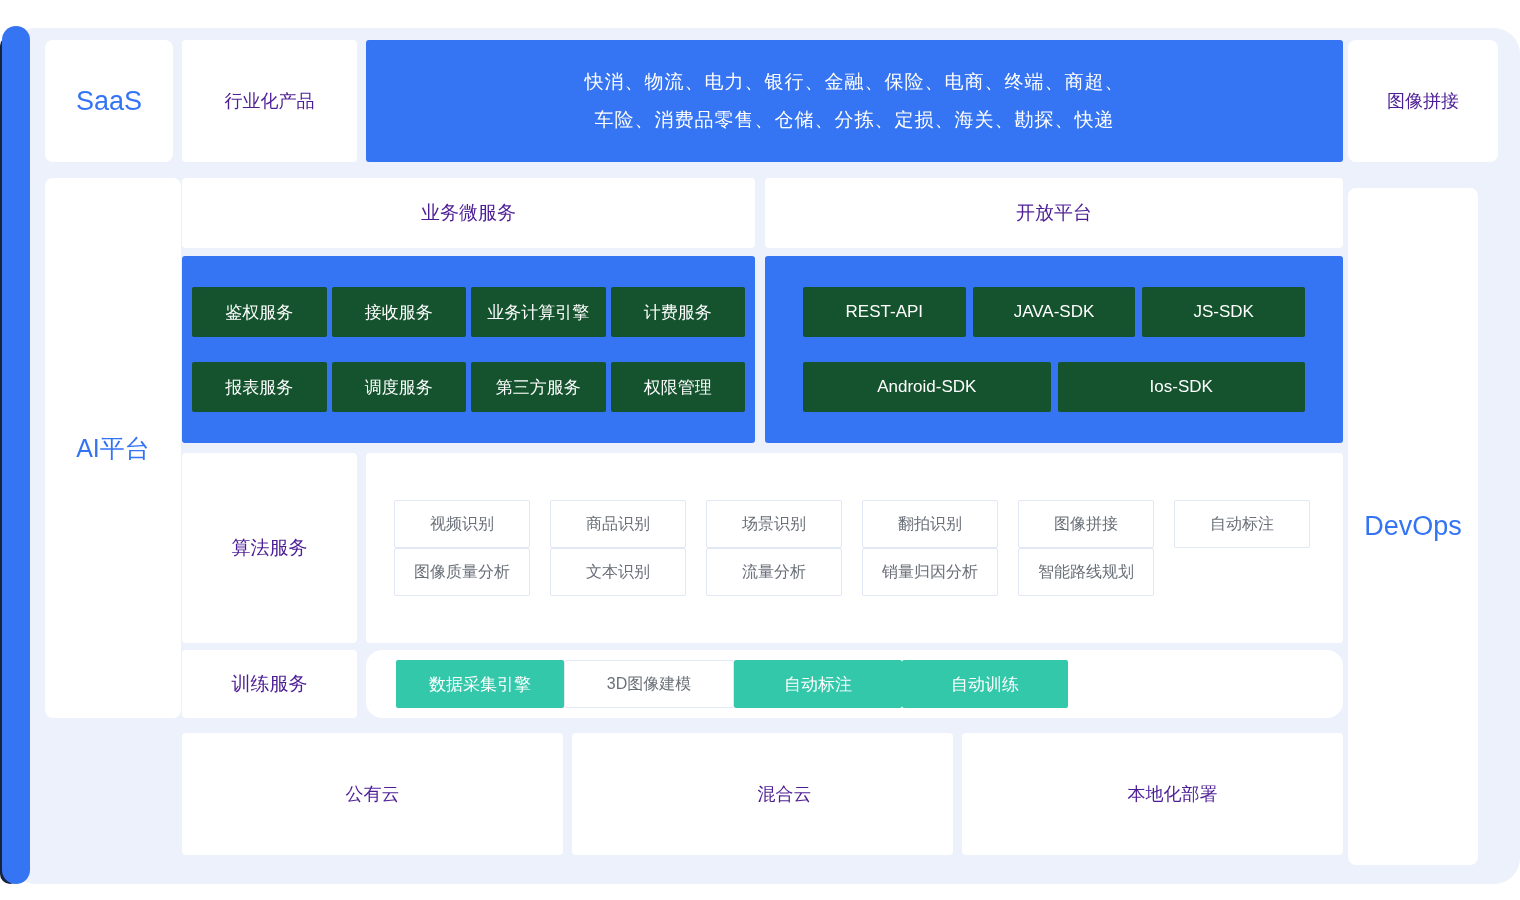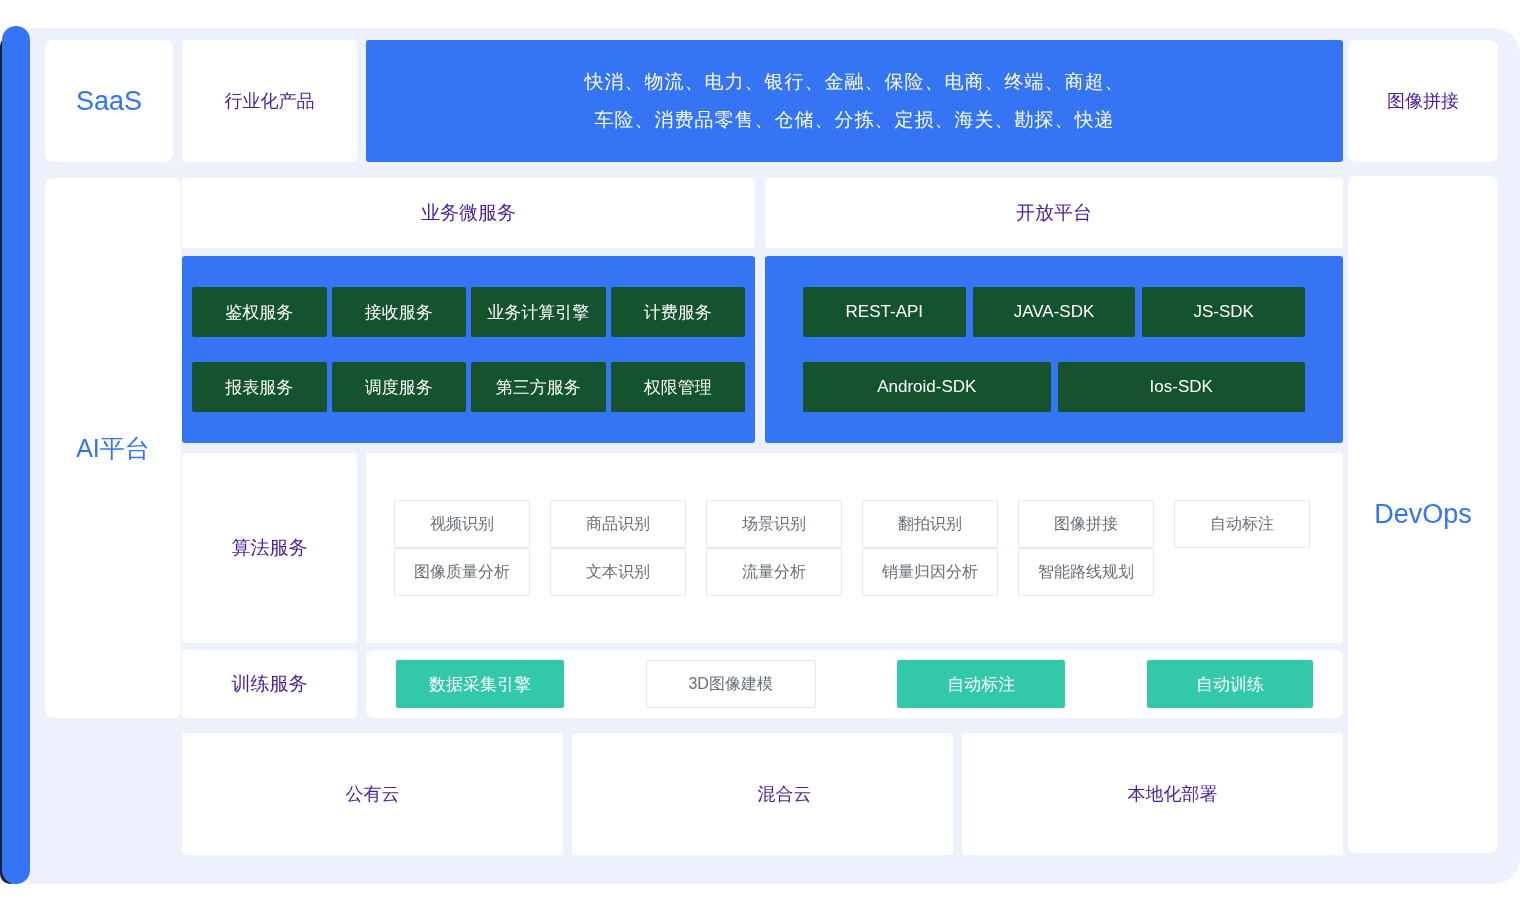--- a/index.html
+++ b/index.html
@@ -20,21 +20,21 @@
   
   .saas-label      { left:45px;  top:40px; width:128px; height:122px; font-size:27px; }
   .industry-cat    { left:182px; top:40px; width:175px; height:122px; font-size:18px; }
   .industries-box  { left:366px; top:40px; width:977px; height:122px; background:#3574f2; border-radius:3px;
                      display:flex; flex-direction:column; align-items:center; justify-content:center;
                      color:#ffffff; font-size:19px; line-height:38px; letter-spacing:1px; position:absolute; }
   .tenant-card     { left:1348px; top:40px; width:150px; height:122px; font-size:18px; }
 
   
   .ai-label    { left:45px;   top:178px; width:136px; height:540px; font-size:25px; }
-  .devops-card { left:1348px; top:176px; width:150px; height:677px; font-size:27px; }
+  .devops-card { left:1348px; top:188px; width:130px; height:677px; font-size:27px; }
   .iaas-label  { left:45px;   top:733px; width:128px; height:122px; font-size:24px; }
 
   
   .micro-header { left:182px; top:178px; width:573px; height:70px; font-size:19px; }
   .open-header  { left:765px; top:178px; width:578px; height:70px; font-size:19px; }
 
   
   .blue-box { position:absolute; top:256px; height:187px; background:#3574f2; border-radius:3px;
               display:flex; flex-direction:column; justify-content:center; }
   .micro-box { left:182px; width:573px; padding:0 10px; gap:25px; }
@@ -48,22 +48,22 @@
   .algo-label { left:182px; top:453px; width:175px; height:190px; font-size:19px; }
   .algo-card  { left:366px; top:453px; width:977px; height:190px; background:#ffffff; border-radius:4px;
                 display:flex; flex-direction:column; justify-content:center; 
                 padding-left:28px; position:absolute; }
   .algo-row { display:flex; gap:20px; }
   .algo-chip { width:136px; height:48px; background:#ffffff; border:1px solid #e2e8f5; border-radius:2px;
                color:#6a6f78; font-size:16px; display:flex; align-items:center; justify-content:center; }
 
   
   .train-label { left:182px; top:650px; width:175px; height:68px; font-size:19px; }
-  .train-card  { left:366px; top:650px; width:977px; height:68px; background:#ffffff; border-radius:8px;
-                 display:flex; align-items:center; justify-content:space-between; padding:0 30px; position:absolute; }
+  .train-card  { left:366px; top:650px; width:977px; height:68px; background:#ffffff; border-radius:16px;
+                 display:flex; align-items:center; padding:0 30px; position:absolute; }
   .train-item  { height:48px; display:flex; align-items:center; justify-content:center; font-size:17px; border-radius:2px; }
   .train-solid   { background:#34c8aa; color:#ffffff; }
   .train-outline { background:#ffffff; border:1px solid #e2e8f5; color:#6a6f78; font-size:16px; }
   .w168 { width:168px; } .w170 { width:170px; } .w166 { width:166px; }
 
   
   .cloud-card { top:733px; width:381px; height:122px; font-size:18px; }
   .cloud-1 { left:182px; } .cloud-2 { left:572px;padding-left:44px; } .cloud-3 { left:962px; width:381px;padding-left:40px; }
 </style>
 </head>

